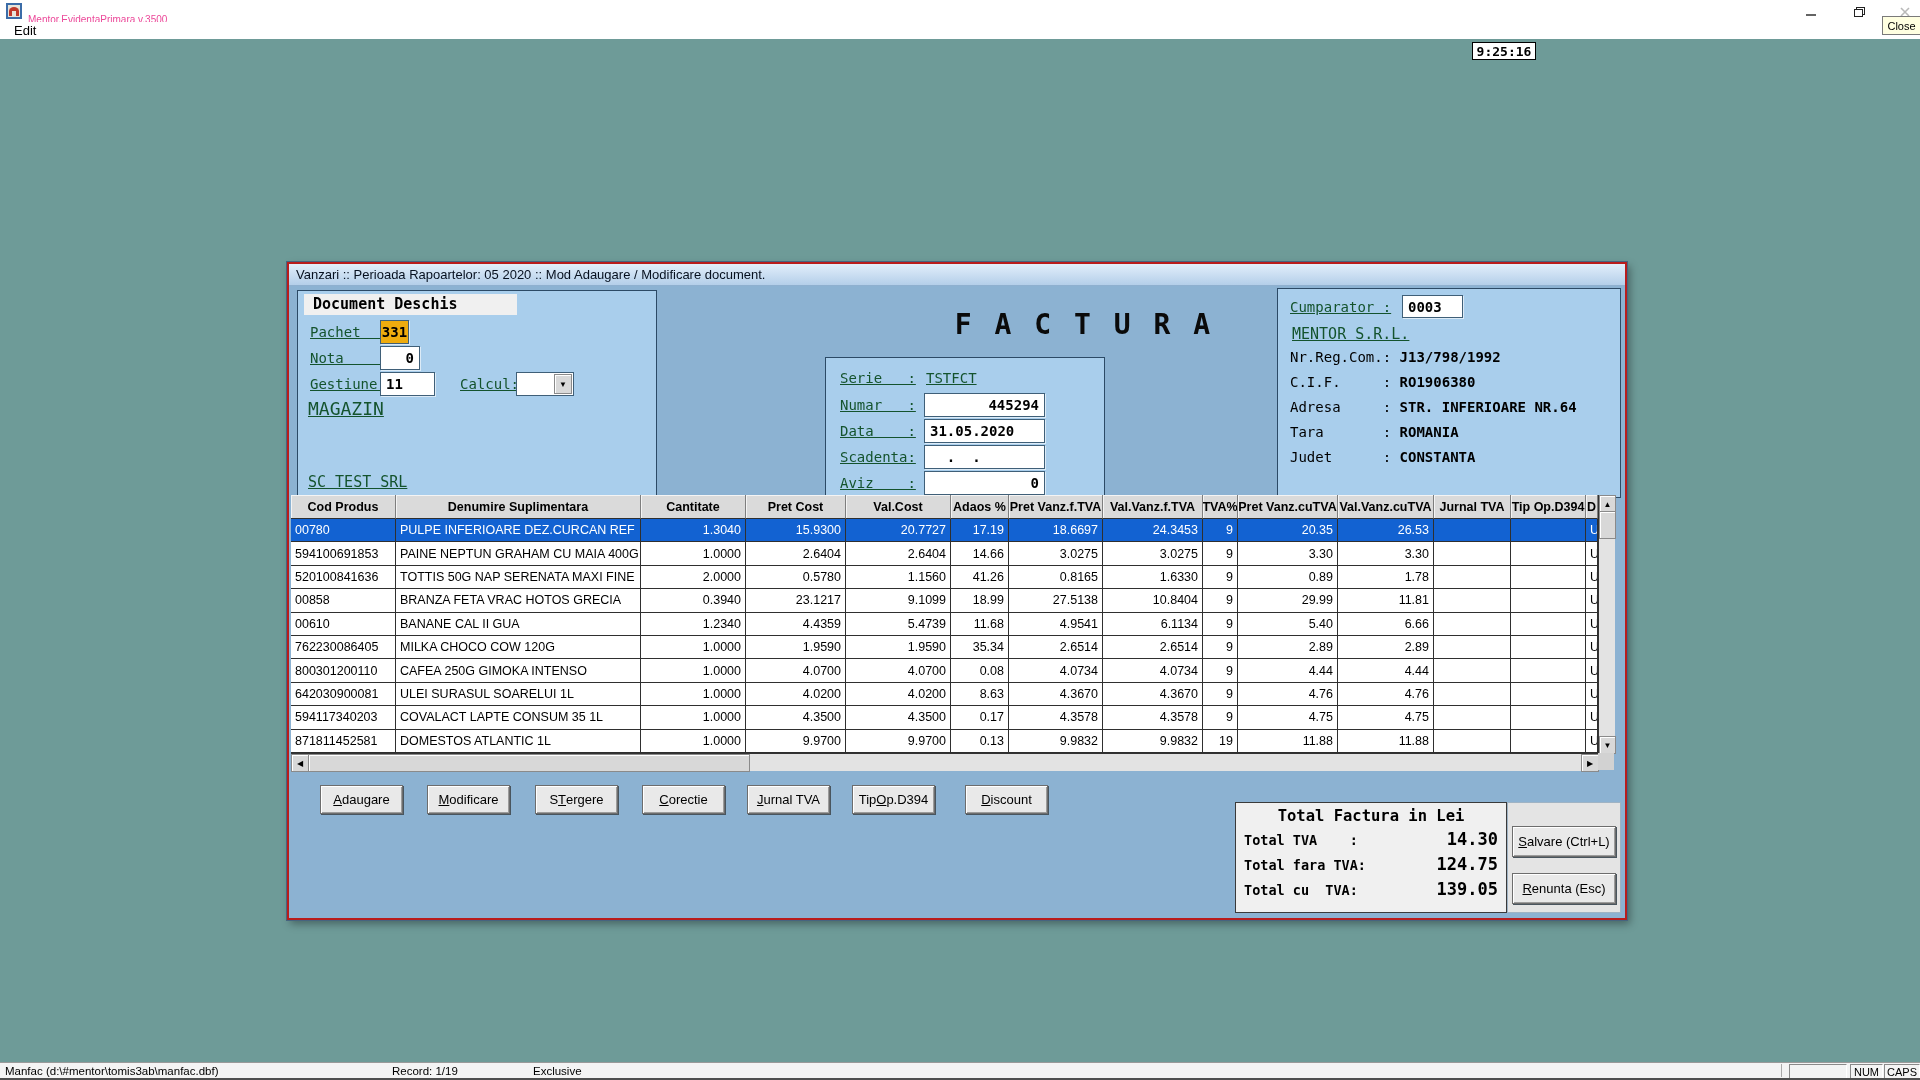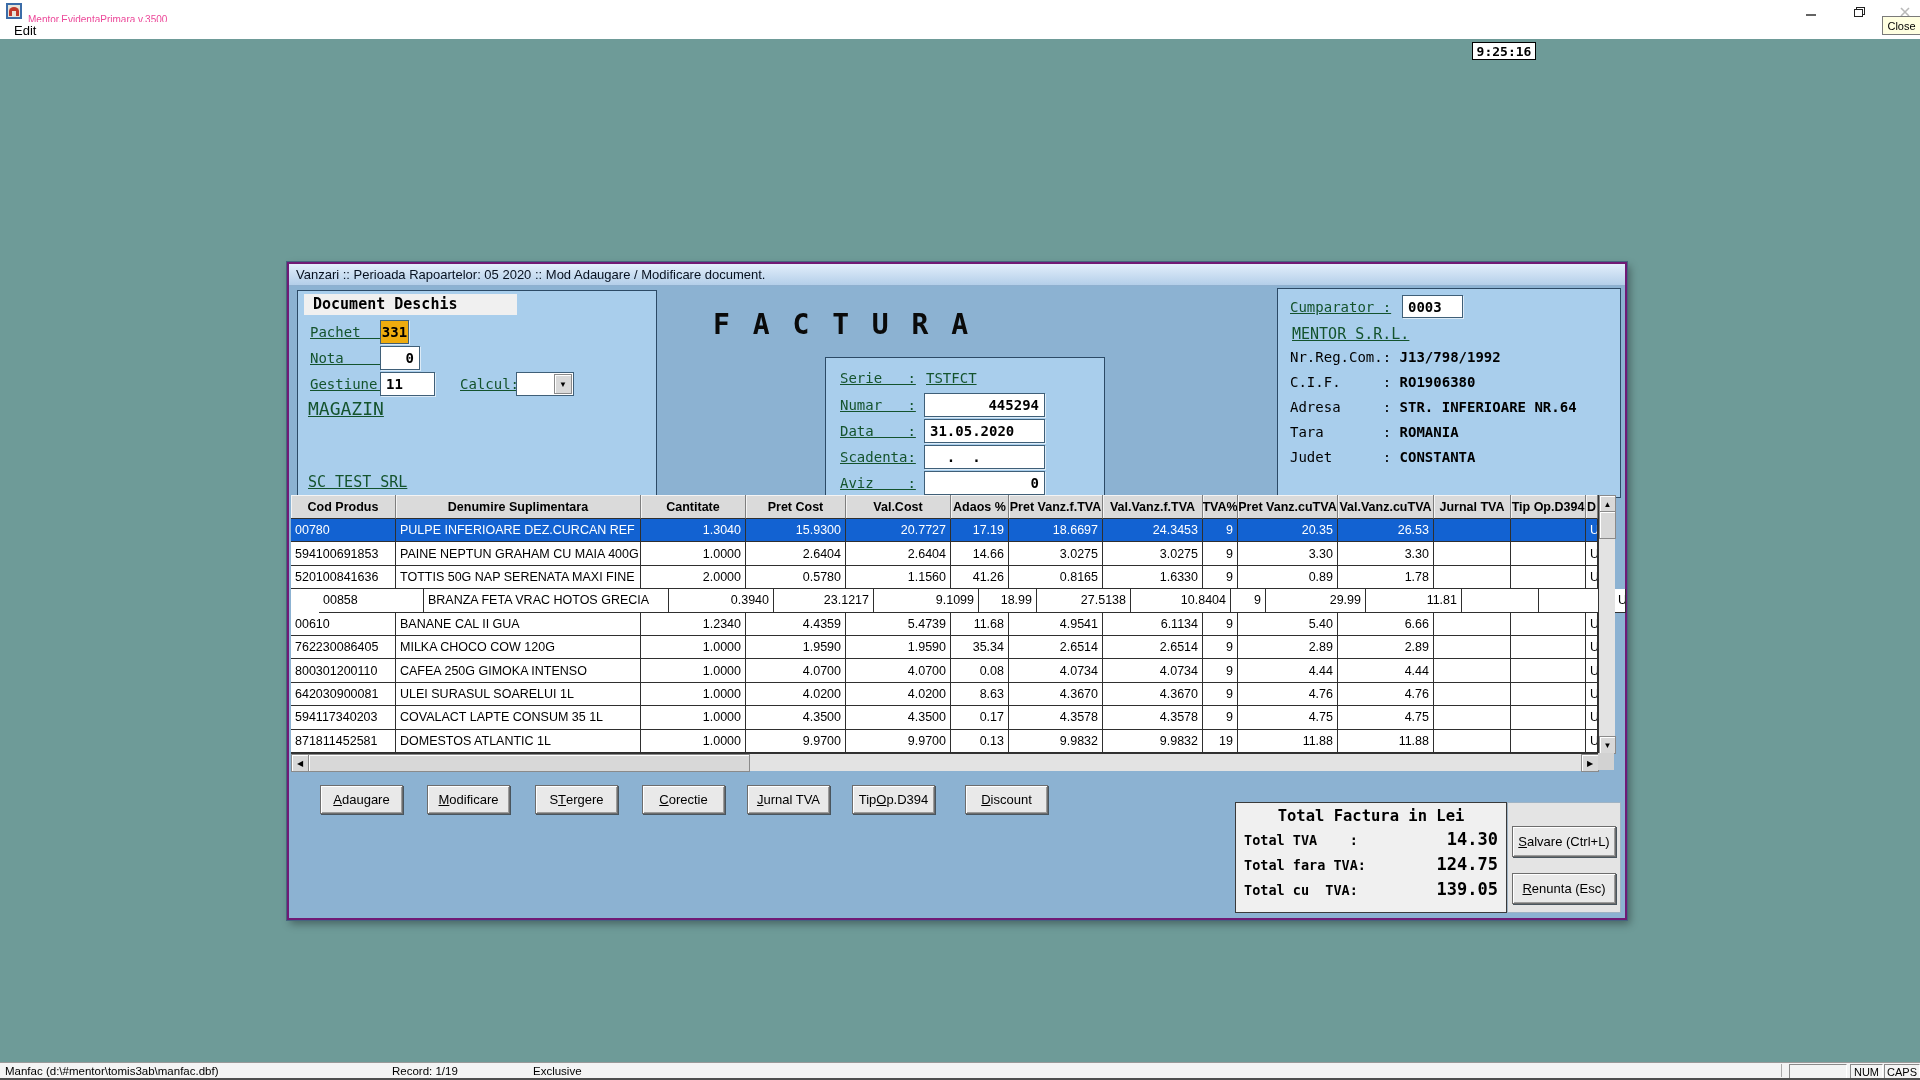--- a/index.html
+++ b/index.html
@@ -14,21 +14,21 @@
   #menubar{left:0;top:22px;width:1920px;height:17px;background:#ffffff;}
   #menu-edit{left:10px;top:0;height:17px;line-height:17px;font-size:13px;color:#000;padding:0 4px;}
   #desktop{left:0;top:39px;width:1920px;height:1023px;background:#6e9b98;}
   #clock{left:1472px;top:3px;width:62px;height:16px;background:#fff;border:1px solid #000;
          font:bold 13px "DejaVu Sans Mono",monospace;display:flex;align-items:center;justify-content:center;}
   #close-tooltip{left:1882px;top:16px;width:37px;height:17px;background:#ffffe1;border:1px solid #7a7a7a;
          font-size:11px;display:flex;align-items:center;justify-content:center;color:#000;z-index:50;}
   .wctl{top:5px;width:30px;height:14px;display:flex;align-items:center;justify-content:center;}
   
   #dialog{left:287px;top:223px;width:1336px;height:654px;background:#8cb2d2;
-          border:2px solid #701a75;outline:1px solid #46647f;box-shadow:3px 4px 8px rgba(0,0,0,.35);}
+          border:2px solid #b91c1c;outline:1px solid #46647f;box-shadow:3px 4px 8px rgba(0,0,0,.35);}
   #dlg-caption{left:0;top:0;width:100%;height:21px;background:linear-gradient(180deg,#e2eefb,#b4cfe9);
           border-bottom:1px solid #8fb0cf;}
   #dlg-caption-text{left:7px;top:3px;font-size:13px;color:#06101f;}
   .panel{background:#a9ceec;border:1px solid #2c4a66;}
   .ml{font:14px "DejaVu Sans Mono",monospace;color:#14532d;white-space:pre;line-height:16px;text-decoration:underline;}
   .inp{background:#fff;border:1px solid #3f5f78;box-shadow:1px 1px 0 rgba(255,255,255,.6);
        font:bold 14px "DejaVu Sans Mono",monospace;color:#000;display:flex;align-items:center;}
   .inp.r{justify-content:flex-end;padding-right:5px;}
   .inp.l{padding-left:5px;}
   .inp.c{justify-content:center;}
@@ -37,21 +37,21 @@
   #dp-title{left:6px;top:3px;width:204px;height:21px;background:#f0f0f0;font:bold 15px "DejaVu Sans Mono",monospace;
             line-height:21px;padding-left:9px;color:#000;}
   #notice-box{left:6px;top:130px;width:314px;height:42px;background:#f2f2f2;
               font:bold 14px "DejaVu Sans Mono",monospace;line-height:20px;padding:1px 4px;white-space:pre-line;}
   
   .combo{background:#fff;border:1px solid #3f5f78;}
   .combo .arrow{position:absolute;right:1px;top:1px;bottom:1px;width:16px;background:#d9d9d9;
       border:1px solid #8a8a8a;box-shadow:inset 1px 1px 0 #fff;display:flex;align-items:center;justify-content:center;
       font-size:8px;color:#000;}
   
-  #factura-title{left:424px;top:44px;width:500px;text-align:left;
+  #factura-title{left:424px;top:44px;width:500px;text-align:right;
       font:bold 28px "DejaVu Sans Mono",monospace;letter-spacing:3px;color:#0a0a0a;}
   #inv-panel{left:536px;top:93px;width:278px;height:137px;}
   
   #cum-panel{left:988px;top:24px;width:342px;height:208px;}
   .crow{font:14px "DejaVu Sans Mono",monospace;white-space:pre;line-height:25px;color:#000;}
   .clbl{display:inline-block;width:11ch;}
   .cval{font-weight:bold;}
   
   #table{left:2px;top:231px;width:1323px;height:275px;background:#fff;}
   .trowg{display:grid;}
@@ -243,21 +243,21 @@
             <div class="dcell r">41.26</div>
             <div class="dcell r">0.8165</div>
             <div class="dcell r">1.6330</div>
             <div class="dcell r">9</div>
             <div class="dcell r">0.89</div>
             <div class="dcell r">1.78</div>
             <div class="dcell l"></div>
             <div class="dcell l"></div>
             <div class="dcell l">U</div>
           </div>
-          <div class="trowg" style="grid-template-columns: 105px 245px 105px 100px 105px 58px 94px 100px 35px 100px 96px 77px 75px 12px; height: 23.4px; padding-left: 28px;">
+          <div class="trowg" style="grid-template-columns: 105px 245px 105px 100px 105px 58px 94px 100px 35px 100px 96px 77px 75px 12px; height: 23.4px;">
             <div class="dcell l">00858</div>
             <div class="dcell l">BRANZA FETA VRAC HOTOS GRECIA</div>
             <div class="dcell r">0.3940</div>
             <div class="dcell r">23.1217</div>
             <div class="dcell r">9.1099</div>
             <div class="dcell r">18.99</div>
             <div class="dcell r">27.5138</div>
             <div class="dcell r">10.8404</div>
             <div class="dcell r">9</div>
             <div class="dcell r">29.99</div>

